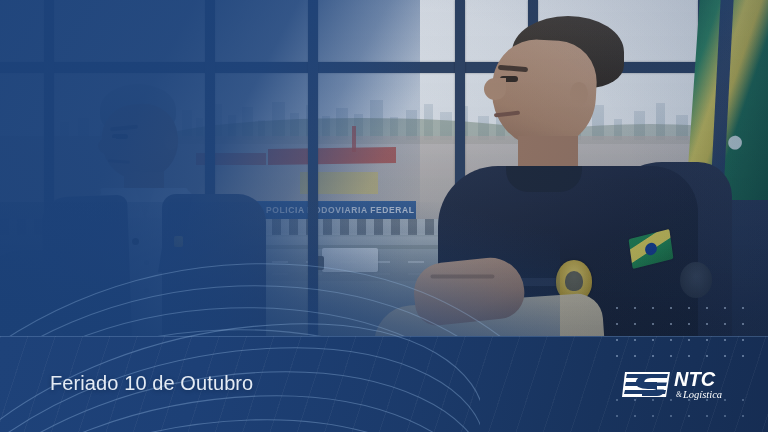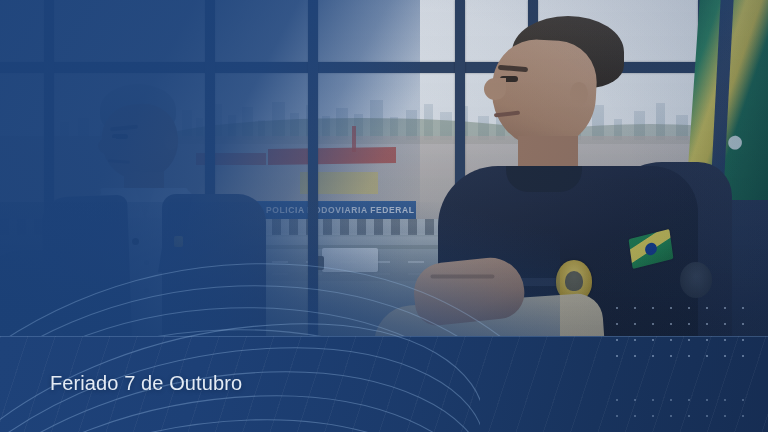--- a/index.html
+++ b/index.html
@@ -660,17 +660,40 @@
           <path d="M-10,218 C78,132 202,90 320,86 C448,82 520,132 524,178"></path>
           <path d="M-10,200 C80,110 210,66 330,62 C462,58 522,112 524,156"></path>
         </g>
       </svg>
     </div>
     <div class="dots"></div>
     <div class="dots2"></div>
   </div>
 
   <div class="textblock">
-    <div class="h-sub">Feriado 7 de Outubro</div>
+    <div class="h-sub">Feriado 10 de Outubro</div>
   </div>
 
+  <div class="logo">
+    <svg viewBox="0 0 248 80" aria-hidden="true">
+
+      <g>
+        <polygon points="6,16 96,16 88,66 0,66" fill="#ffffff"></polygon>
+        <g fill="#1b3a6a">
+          <polygon points="10,20 92,20 90,28 8,28"></polygon>
+          <polygon points="8,36 90,36 88,44 6,44"></polygon>
+          <polygon points="6,52 88,52 86,60 4,60"></polygon>
+        </g>
+
+        <path d="M60,20 C36,20 26,30 28,40 C30,50 50,50 62,50 C70,50 72,56 66,60 L40,60 L40,64 L70,64 C84,64 88,52 80,46 C72,40 50,42 46,38 C42,34 48,28 58,28 L84,28 L84,20 Z" fill="#1b3a6a"></path>
+        <rect x="70" y="30" width="20" height="7" fill="#ffffff"></rect>
+        <rect x="70" y="44" width="20" height="7" fill="#ffffff"></rect>
+      </g>
+
+      <text x="104" y="44" font-family="'Liberation Sans', sans-serif" font-size="40" font-weight="bold" font-style="italic" fill="#ffffff" letter-spacing="0">NTC</text>
+
+      <text x="108" y="66" font-family="'Liberation Serif', serif" font-size="15" font-style="italic" fill="#ffffff">&amp;</text>
+
+      <text x="122" y="68" font-family="'Liberation Serif', serif" font-size="21" font-style="italic" fill="#ffffff">Logística</text>
+    </svg>
+  </div>
 
 </div>
 
 </body></html>

